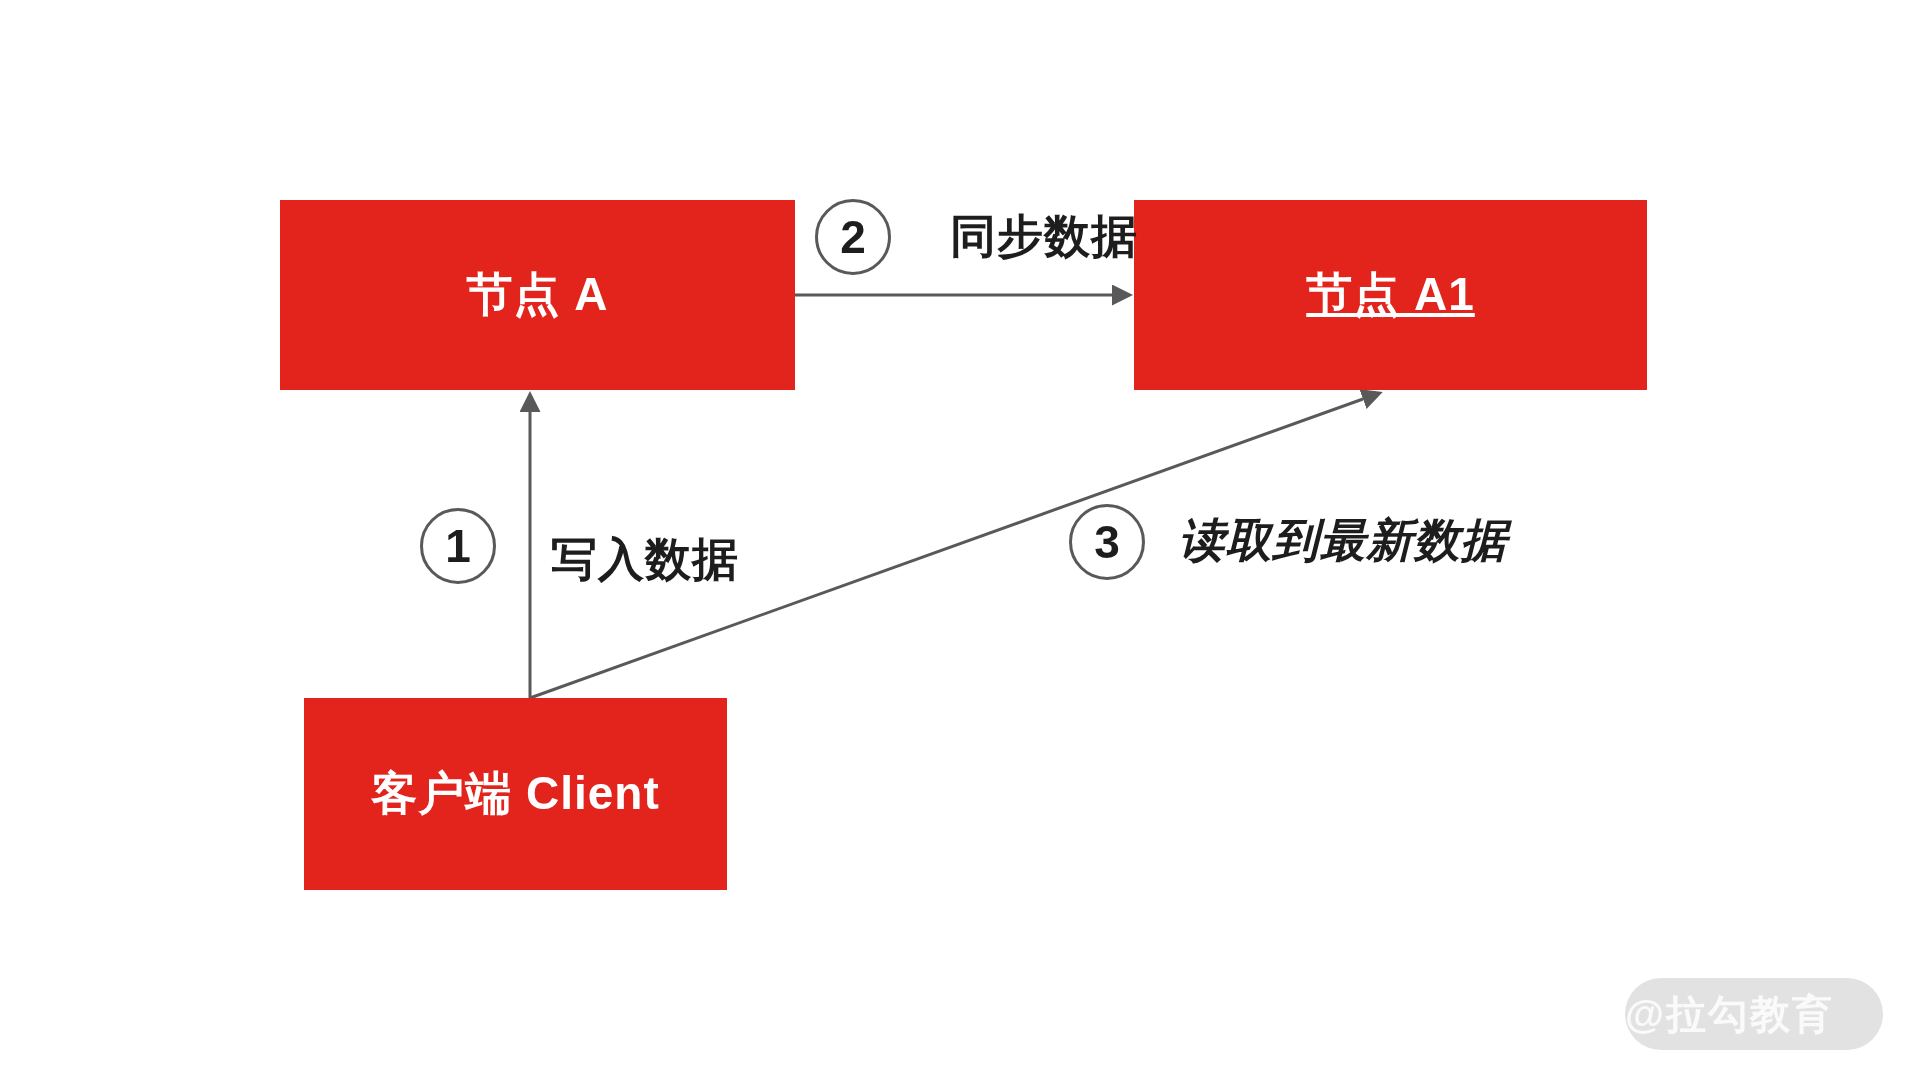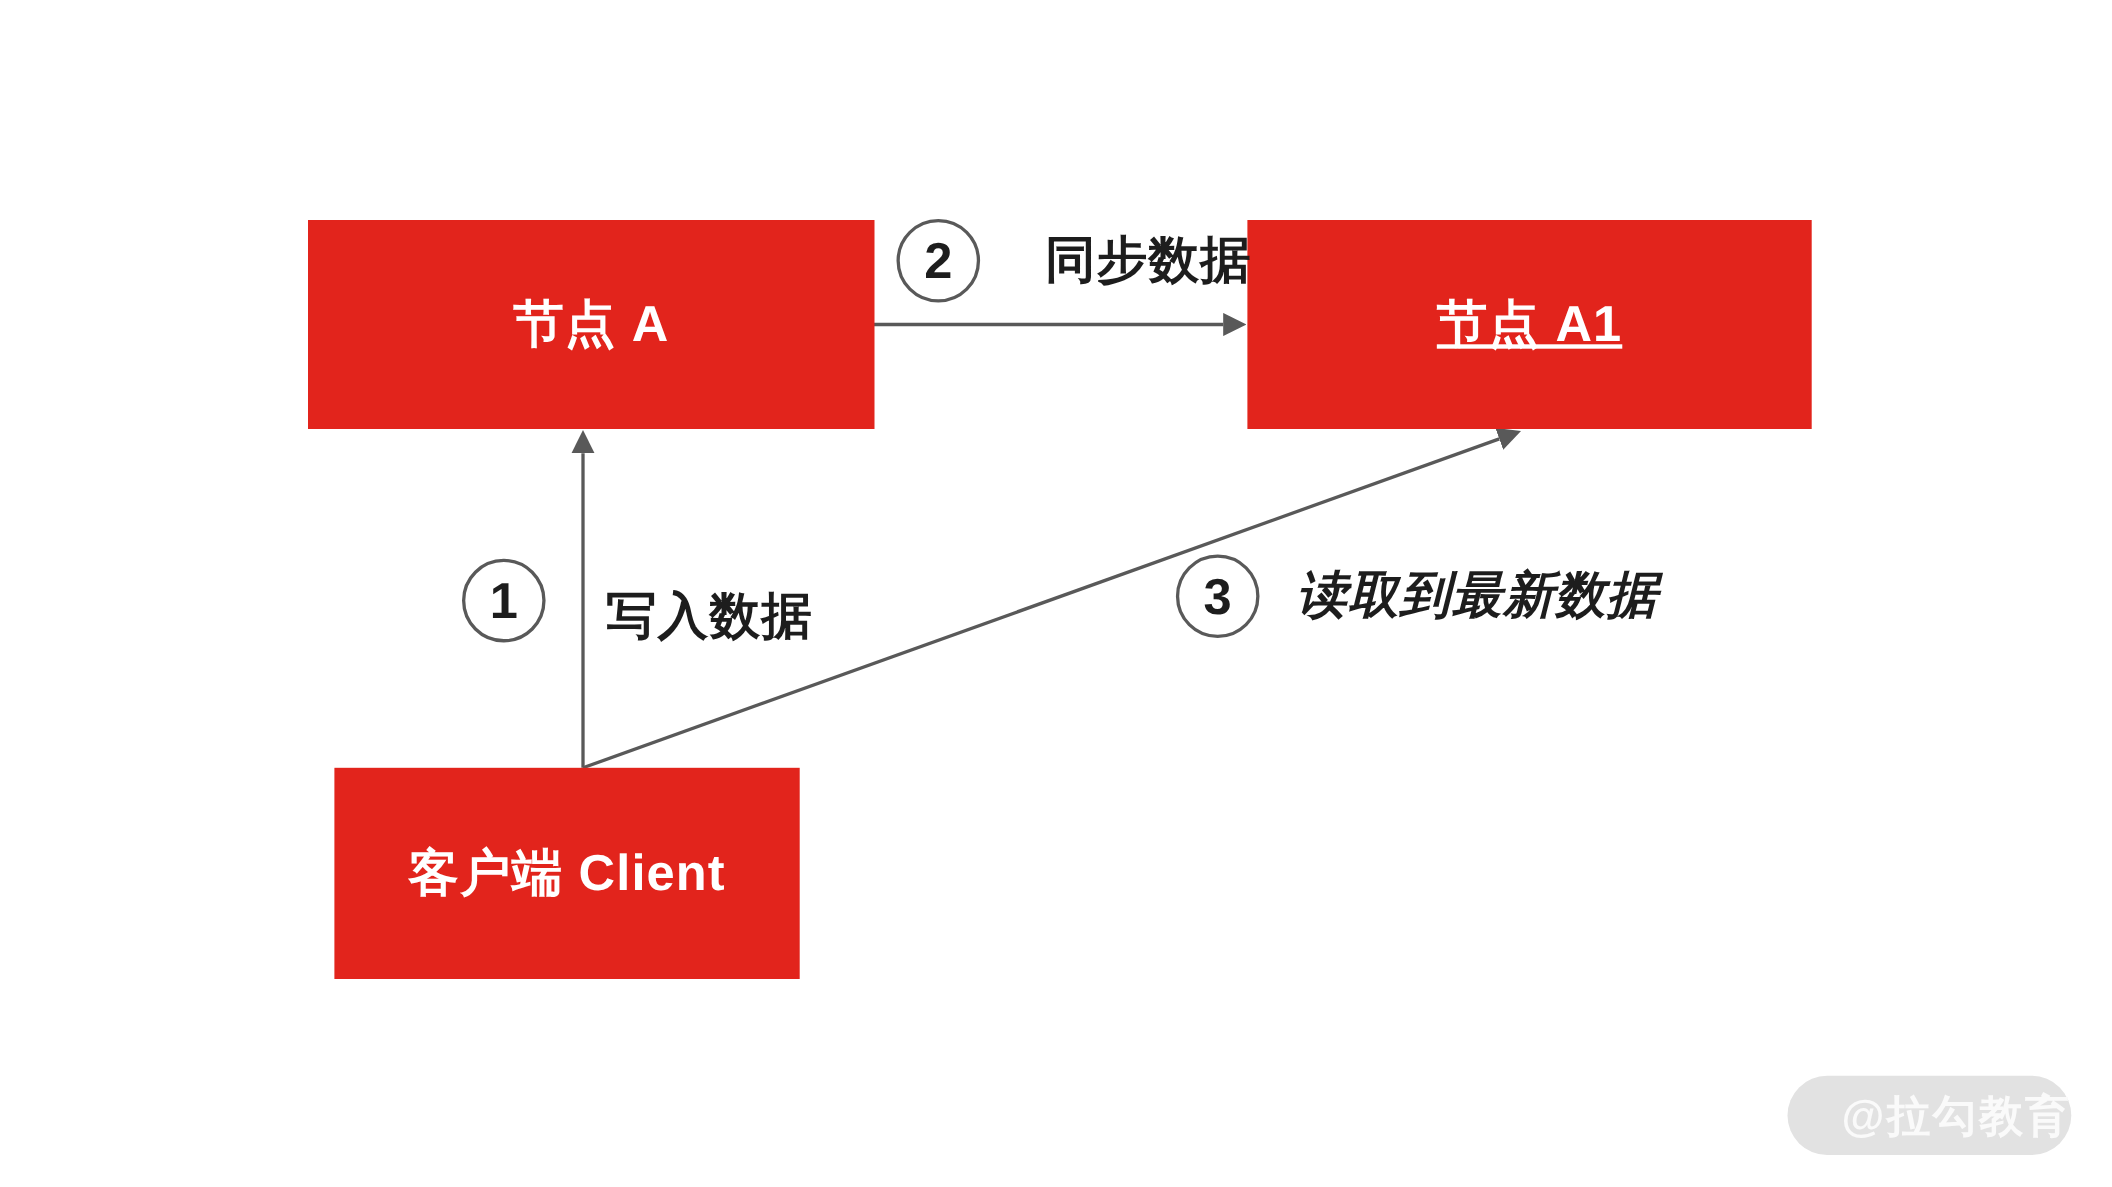--- a/index.html
+++ b/index.html
@@ -78,21 +78,21 @@
   .label-3 { left: 1343px; top: 541px; font-style: italic; }
   .watermark {
     position: absolute;
     left: 1625px; top: 978px;
     width: 258px; height: 72px;
     border-radius: 36px;
     background: var(--watermark-bg);
     color: var(--watermark-text);
     display: flex;
     align-items: center;
-    justify-content: flex-end;
+    justify-content: flex-start;
     font-size: 40px;
     font-weight: 600;
     letter-spacing: 2px;
   }
 </style>
 </head>
 <body>
 
 <div class="canvas">
 

